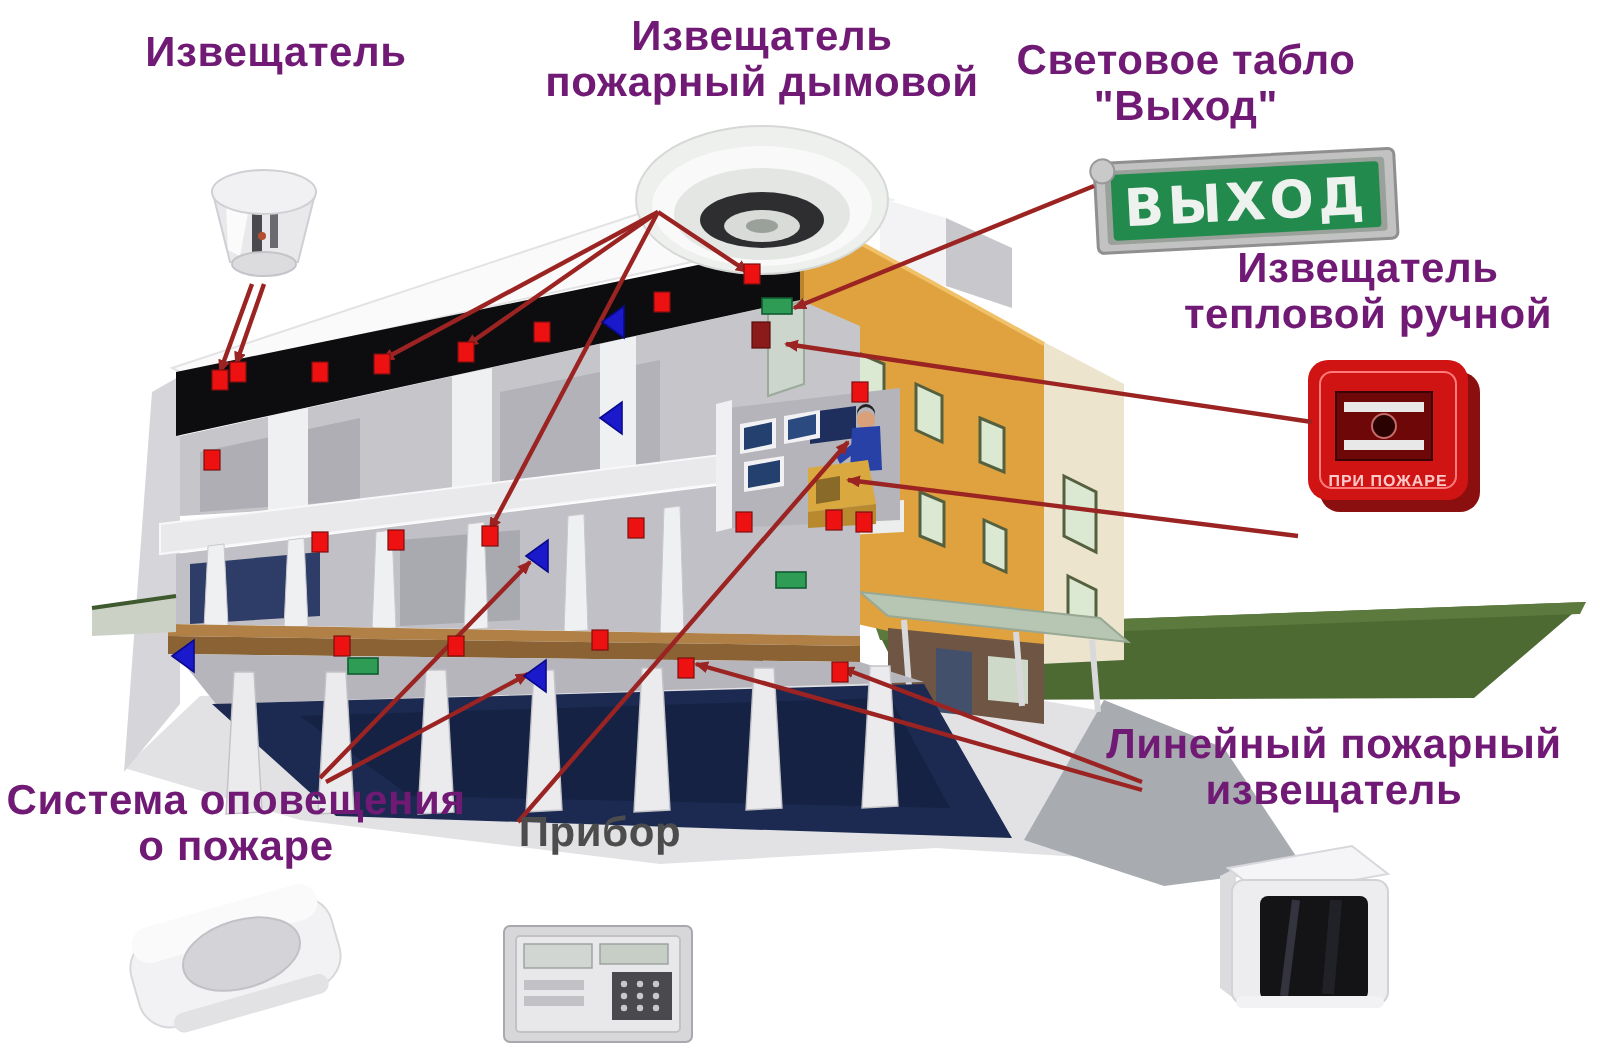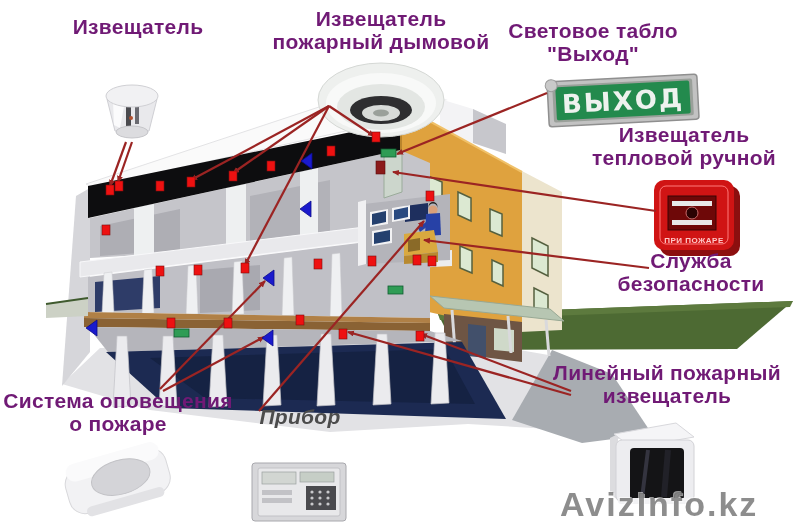--- a/index.html
+++ b/index.html
@@ -9,21 +9,21 @@
   .lbl{position:absolute;transform:translateX(-50%);text-align:center;white-space:nowrap;
        font:600 21px/23px "Liberation Sans",sans-serif;color:#701a75;letter-spacing:.3px;}
   .lbl span{display:block;}
   .lbl.heat{left:138px;top:15px;}
   .lbl.smoke{left:381px;top:7px;}
   .lbl.exit{left:593px;top:19px;}
   .lbl.manual{left:684px;top:123px;}
   .lbl.security{left:691px;top:249px;}
   .lbl.linear{left:667px;top:361px;}
   .lbl.notification{left:118px;top:389px;}
-  .lbl.panel{left:300px;top:405px;color:#4c4c4c;font-style:italic;}
+  .lbl.panel{left:300px;top:405px;color:#4c4c4c;}
   .watermark{position:absolute;left:560px;top:486px;
        font:bold 34px/36px "Liberation Sans",sans-serif;letter-spacing:2px;
        color:rgba(112,112,112,.8);
        text-shadow:1px 1px 0 rgba(255,255,255,.55),-1px -1px 0 rgba(255,255,255,.55);}
 </style>
 </head>
 <body>
 
 <div class="stage">
 
@@ -289,31 +289,26 @@
   <span>пожарный дымовой</span>
 </div>
 <div class="lbl exit">
   <span>Световое табло</span>
   <span>"Выход"</span>
 </div>
 <div class="lbl manual">
   <span>Извещатель</span>
   <span>тепловой ручной</span>
 </div>
-<div class="lbl security">
-  <span>Служба</span>
-  <span>безопасности</span>
-</div>
 <div class="lbl notification">
   <span>Система оповещения</span>
   <span>о пожаре</span>
 </div>
 <div class="lbl linear">
   <span>Линейный пожарный</span>
   <span>извещатель</span>
 </div>
 <div class="lbl panel">
   <span>Прибор</span>
 </div>
 
-<div class="watermark">AvizInfo.kz</div>
 
 </div>
 
 </body></html>

